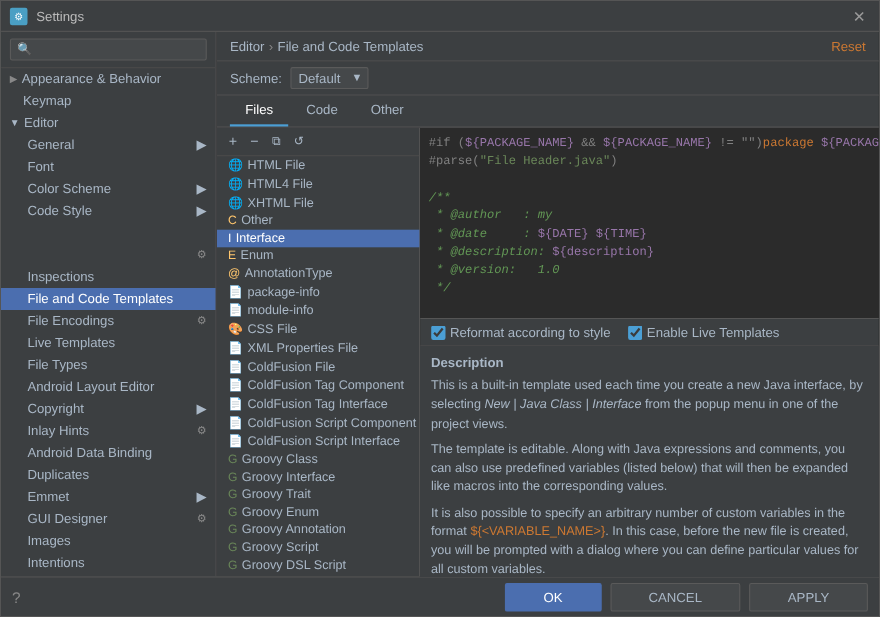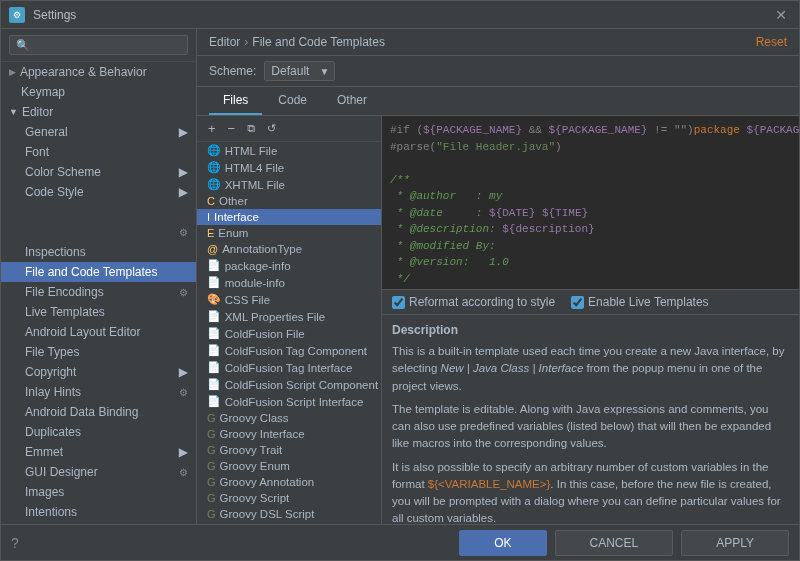--- a/index.html
+++ b/index.html
@@ -137,24 +137,24 @@
           <span>File and Code Templates</span>
         </div>
         <div class="sidebar-subitem">
           <span>File Encodings</span>
           <span style="color:#888;font-size:10px;">⚙</span>
         </div>
         <div class="sidebar-subitem">
           <span>Live Templates</span>
         </div>
         <div class="sidebar-subitem">
+          <span>File Types</span>
+        </div>
+        <div class="sidebar-subitem">
           <span>Android Layout Editor</span>
-        </div>
-        <div class="sidebar-subitem">
-          <span>File Types</span>
         </div>
         <div class="sidebar-subitem">
           <span>Copyright</span>
           <span class="arrow">▶</span>
         </div>
         <div class="sidebar-subitem">
           <span>Inlay Hints</span>
           <span style="color:#888;font-size:10px;">⚙</span>
         </div>
         <div class="sidebar-subitem">
@@ -332,21 +332,20 @@
 
         <div class="code-area">
           <div class="code-editor">
             <div class="code-line"><span class="meta">#if (</span><span class="var">${PACKAGE_NAME}</span><span class="meta"> &amp;&amp; </span><span class="var">${PACKAGE_NAME}</span><span class="meta"> != "")</span><span class="kw">package </span><span class="var">${PACKAGE_NAME}</span></div>
             <div class="code-line"><span class="meta">#parse(</span><span class="str">"File Header.java"</span><span class="meta">)</span></div>
             <div class="code-line"> </div>
             <div class="code-line"><span class="cmt">/**</span></div>
             <div class="code-line"><span class="cmt"> * </span><span style="color:#629755;font-style:italic;text-align:right;">@author</span><span class="cmt">   : my</span></div>
             <div class="code-line"><span class="cmt"> * </span><span style="color:#629755;font-style:italic;">@date</span><span class="cmt">     : </span><span class="var">${DATE}</span><span class="cmt"> </span><span class="var">${TIME}</span></div>
             <div class="code-line"><span class="cmt"> * </span><span style="color:#629755;font-style:italic;">@description</span><span class="cmt">: </span><span class="var">${description}</span></div>
-            <div class="code-line"><span class="cmt"> * </span><span style="color:#629755;font-style:italic;">@modified By</span><span class="cmt">:</span></div>
             <div class="code-line"><span class="cmt"> * </span><span style="color:#629755;font-style:italic;">@version</span><span class="cmt">:   1.0</span></div>
             <div class="code-line"><span class="cmt"> */</span></div>
             <div class="code-line"> </div>
 
           </div>
 
           <div class="options-bar">
             <label class="checkbox-item">
               <input type="checkbox" checked="" style="">
               <span>Reformat according to style</span>

